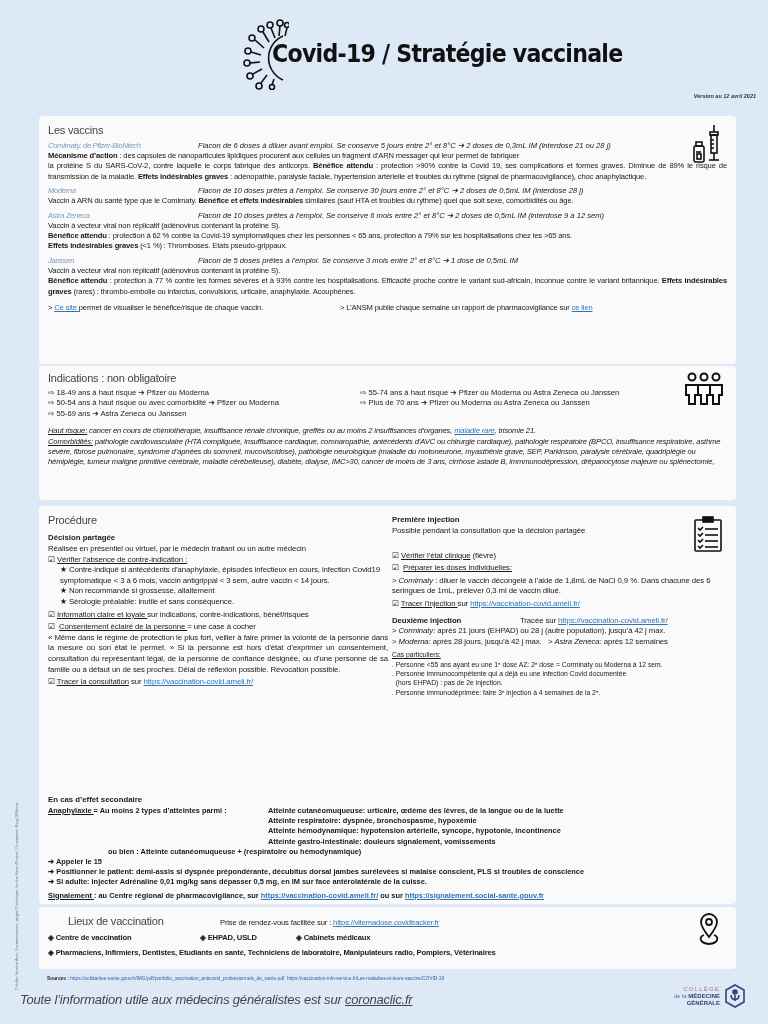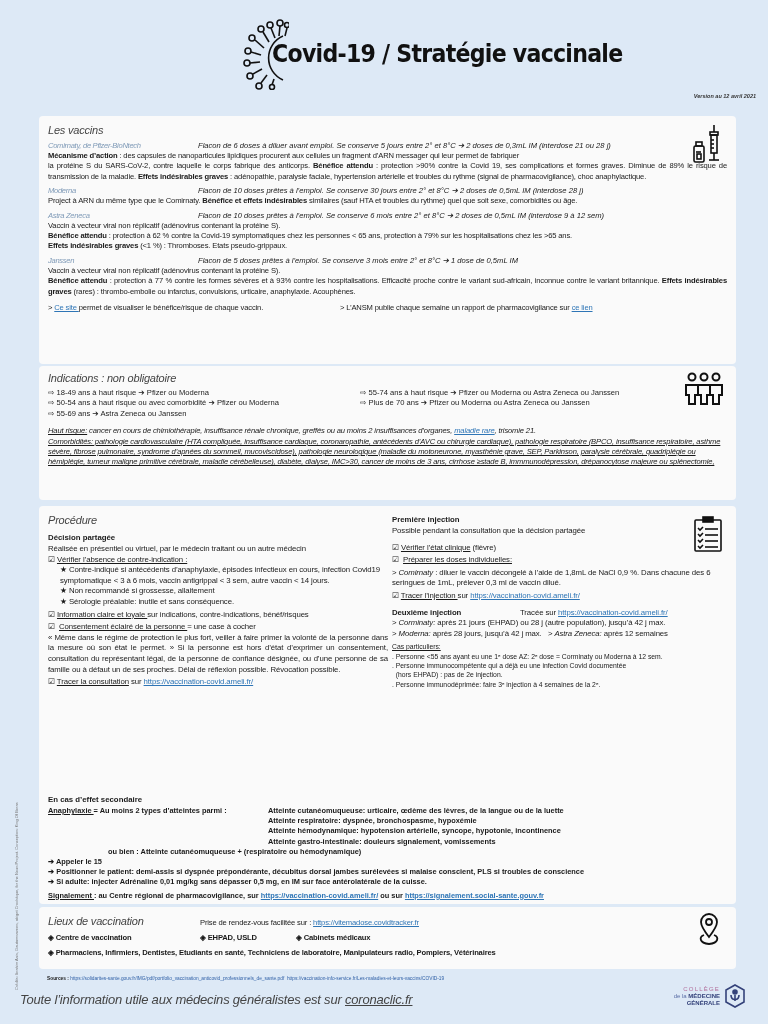--- a/index.html
+++ b/index.html
@@ -9,21 +9,21 @@
   u, .ul { text-decoration: underline; }
   b { font-weight: bold; }
   i { font-style: italic; }
 
   .header { position: absolute; left: 14px; top: 0; width: 768px; height: 100px; font-weight: bold; }
   .virus { position: absolute; left: 225px; top: 18px; width: 50px; height: 72px; }
   .title { position: absolute; left: 258px; top: 40px; font-size: 24px; font-family: "DejaVu Sans", sans-serif; letter-spacing: -0.8px; color: #111; transform: scaleX(0.92); transform-origin: left; }
   .version { position: absolute; right: 26px; top: 93px; font-size: 5.5px; font-style: italic; color: #333; }
 
   .card { position: absolute; left: 39px; width: 697px; background: #fafafa; border-radius: 4px; }
-  .card-h { font-size: 11px; color: #444; letter-spacing: -0.2px; font-style: italic; }
+  .card-h { font-size: 11px; color: #444; letter-spacing: -0.2px; }
   .t { font-size: 7.6px; line-height: 10.4px; letter-spacing: -0.15px; color: #1a1a1a; }
   .vname { color: #7f9ab7; font-size: 7.6px; display: inline-block; width: 150px; letter-spacing: -0.3px; }
   .vrow { font-size: 7.6px; line-height: 11px; font-style: italic; white-space: nowrap; }
 
   #vaccins { top: 116px; height: 248px; padding: 8px 9px; }
   #indications { top: 366px; height: 134px; padding: 6px 9px; }
   #procedure { top: 506px; height: 398px; }
   #lieux { top: 907px; height: 62px; padding: 8px 9px; }
 
   .icon-abs { position: absolute; }
@@ -95,21 +95,21 @@
       <line x1="19" y1="20" x2="22" y2="20"></line>
       <line x1="19" y1="24" x2="22" y2="24"></line>
     <line x1="22" y1="29" x2="22" y2="36"></line>
       <line x1="17" y1="36" x2="27" y2="36"></line>
   </svg>
   <div id="vaccine-list">
       <div class="vrow"><span class="vname">Comirnaty, de Pfizer-BioNtech</span><span>Flacon de 6 doses à diluer avant emploi. Se conserve 5 jours entre 2° et 8°C ➔ 2 doses de 0,3mL IM (interdose 21 ou 28 j)</span></div>
       <div class="t justify"><b>Mécanisme d’action</b><span> : des capsules de nanoparticules lipidiques procurent aux cellules un fragment d’ARN messager qui leur permet de fabriquer</span></div>
       <div class="t justify"><span>la protéine S du SARS-CoV-2, contre laquelle le corps fabrique des anticorps. </span><b>Bénéfice attendu</b><span> : protection &gt;90% contre la Covid 19, ses complications et formes graves. Diminue de 89% le risque de transmission de la maladie. </span><b>Effets indésirables graves</b><span> : adénopathie, paralysie faciale, hypertension artérielle et troubles du rythme (signal de pharmacovigilance), choc anaphylactique.</span></div>
       <div class="vrow" style="margin-top: 3px;"><span class="vname">Moderna</span><span>Flacon de 10 doses prêtes à l’emploi. Se conserve 30 jours entre 2° et 8°C ➔ 2 doses de 0,5mL IM (interdose 28 j)</span></div>
-      <div class="t justify"><span>Project à ARN du même type que le Comirnaty. </span><b>Bénéfice et effets indésirables</b><span> similaires (sauf HTA et troubles du rythme) quel que soit sexe, comorbidités ou âge.</span></div>
+      <div class="t justify"><span>Vaccin à ARN du santé type que le Comirnaty. </span><b>Bénéfice et effets indésirables</b><span> similaires (sauf HTA et troubles du rythme) quel que soit sexe, comorbidités ou âge.</span></div>
       <div class="vrow" style="margin-top: 3px;"><span class="vname">Astra Zeneca</span><span>Flacon de 10 doses prêtes à l’emploi. Se conserve 6 mois entre 2° et 8°C ➔ 2 doses de 0,5mL IM (interdose 9 à 12 sem)</span></div>
       <div class="t justify"><span>Vaccin à vecteur viral non réplicatif (adénovirus contenant la protéine S).</span></div>
       <div class="t justify"><b>Bénéfice attendu</b><span> : protection à 62 % contre la Covid-19 symptomatiques chez les personnes &lt; 65 ans, protection à 79% sur les hospitalisations chez les &gt;65 ans.</span></div>
       <div class="t justify"><b>Effets indésirables graves</b><span> (&lt;1 %) : Thromboses. Etats pseudo-grippaux.</span></div>
       <div class="vrow" style="margin-top: 3px;"><span class="vname">Janssen</span><span>Flacon de 5 doses prêtes à l’emploi. Se conserve 3 mois entre 2° et 8°C ➔ 1 dose de 0,5mL IM</span></div>
       <div class="t justify"><span>Vaccin à vecteur viral non réplicatif (adénovirus contenant la protéine S).</span></div>
       <div class="t justify"><b>Bénéfice attendu</b><span> : protection à 77 % contre les formes sévères et à 93% contre les hospitalisations. Efficacité proche contre le variant sud-africain, inconnue contre le variant britannique. </span><b>Effets indésirables graves</b><span> (rares) : thrombo-embolie ou infarctus, convulsions, urticaire, anaphylaxie. Acouphènes.</span></div>
     </div>
   <div class="t" style="margin-top:6px; display:flex;">
     <span style="width:292px;">
@@ -138,21 +138,21 @@
         <div class="indic-item">⇨ 55-69 ans ➔ Astra Zeneca ou Janssen</div>
       </div>
     <div id="indic-right">
         <div class="indic-item">⇨ 55-74 ans à haut risque ➔ Pfizer ou Moderna ou Astra Zeneca ou Janssen</div>
         <div class="indic-item">⇨ Plus de 70 ans ➔ Pfizer ou Moderna ou Astra Zeneca ou Janssen</div>
       </div>
   </div>
   <div class="t" style="margin-top:7px; font-style:italic;">
     <u>Haut risque:</u><span> cancer en cours de chimiothérapie, insuffisance rénale chronique, greffés ou au moins 2 insuffisances d’organes, </span><a>maladie rare</a><span>, trisomie 21.</span>
   </div>
-  <div class="t" style="font-style:italic;text-decoration:underline;">
+  <div class="t" style="font-style:italic;">
     <u>Comorbidités:</u><span> pathologie cardiovasculaire (HTA compliquée, insuffisance cardiaque, coronaropathie, antécédents d’AVC ou chirurgie cardiaque), pathologie respiratoire (BPCO, insuffisance respiratoire, asthme sévère, fibrose pulmonaire, syndrome d’apnées du sommeil, mucoviscidose), pathologie neurologique (maladie du motoneurone, myasthénie grave, SEP, Parkinson, paralysie cérébrale, quadriplégie ou hémiplégie, tumeur maligne primitive cérébrale, maladie cérébelleuse), diabète, dialyse, IMC&gt;30, cancer de moins de 3 ans, cirrhose ≥stade B, immmunodépression, drépanocytose majeure ou splénectomie,</span>
   </div>
 </div>
 
 <div class="card" id="procedure">
   <div class="proc-left">
     <div class="card-h" style="margin-bottom:6px;">Procédure</div>
     <div class="sub-h">Décision partagée</div>
     <div class="pt">Réalisée en présentiel ou virtuel, par le médecin traitant ou un autre médecin</div>
     <div class="pt">☑ <u>Vérifier l’absence de contre-indication :</u></div>
@@ -175,21 +175,21 @@
         <line x1="11" y1="13" x2="24" y2="13"></line>
       <path d="M4 18 l2 2 l3 -3"></path>
         <line x1="11" y1="19" x2="24" y2="19"></line>
       <path d="M4 24 l2 2 l3 -3"></path>
         <line x1="11" y1="25" x2="24" y2="25"></line>
       <path d="M4 30 l2 2 l3 -3"></path>
         <line x1="11" y1="31" x2="24" y2="31"></line>
     </svg>
     <div class="sub-h">Première injection</div>
     <div class="pt">Possible pendant la consultation que la décision partagée</div>
-    <div class="pt" style="margin-top:6px;">☑ <u>Vérifier l’état clinique</u><span> (fièvre)</span></div>
+    <div class="pt" style="margin-top:14px;">☑ <u>Vérifier l’état clinique</u><span> (fièvre)</span></div>
     <div class="pt" style="margin-top:2px;">☑ &nbsp;<u>Préparer les doses individuelles:</u></div>
     <div class="pt" style="margin-top:2px;">&gt; <i>Comirnaty</i><span> : diluer le vaccin décongelé à l’aide de 1,8mL de NaCl 0,9 %. Dans chacune des 6 seringues de 1mL, prélever 0,3 ml de vaccin dilué.</span></div>
     <div class="pt" style="margin-top:2px;">☑ <u>Tracer l’injection </u><span>sur </span><a>https://vaccination-covid.ameli.fr/</a></div>
 
     <div class="pt" style="margin-top:6px;">
       <b style="display:inline-block; width:128px;">Deuxième injection</b><span>Tracée sur </span><a>https://vaccination-covid.ameli.fr/</a>
     </div>
     <div class="pt">&gt; <i>Corminaty:</i><span> après 21 jours (EHPAD) ou 28 j (autre population), jusqu’à 42 j max.</span></div>
     <div class="pt">&gt; <i>Moderna:</i><span> après 28 jours, jusqu’à 42 j max.</span>&nbsp;&nbsp; &gt; <i>Astra Zeneca:</i><span> après 12 semaines</span></div>
     <div class="small" style="margin-top:3px;"><u>Cas particuliers:</u></div>
@@ -228,21 +228,21 @@
         <div class="anaph-row">➔ Si adulte: injecter Adrénaline 0,01 mg/kg sans dépasser 0,5 mg, en IM sur face antérolatérale de la cuisse.</div>
       </div>
     <div class="anaph-row" style="margin-top:3px;">
       <span><u>Signalement </u><span>: au Centre régional de pharmacovigilance, sur </span><a>https://vaccination-covid.ameli.fr/</a><span> ou sur </span><a>https://signalement.social-sante.gouv.fr</a></span>
     </div>
   </div>
 </div>
 
 <div class="card" id="lieux">
   <div style="display:flex; align-items:baseline;">
-    <div class="card-h" style="width:152px;">Lieux de vaccination</div>
+    <div class="card-h" style="width:152px;margin-left:20px;">Lieux de vaccination</div>
     <div class="t"><span>Prise de rendez-vous facilitée sur : </span><a>https://vitemadose.covidtracker.fr</a></div>
   </div>
   <svg class="icon-abs" style="right:16px; top:6px; width:22px; height:34px;" viewBox="0 0 22 34" fill="none" stroke="#111" stroke-width="1.8">
     <path d="M11 24 C4 15 3 12 3 9 A8 8 0 0 1 19 9 C19 12 18 15 11 24 Z"></path>
       <circle cx="11" cy="9" r="3"></circle>
     <path d="M6 22 C1 24 1 30 11 31 C21 30 21 24 16 22"></path>
   </svg>
   <div id="places" class="t" style="display:flex; margin-top:5px; font-weight:bold;">
       <span style="width: 152px;">◈ Centre de vaccination</span>
       <span style="width: 96px;">◈ EHPAD, USLD</span>

